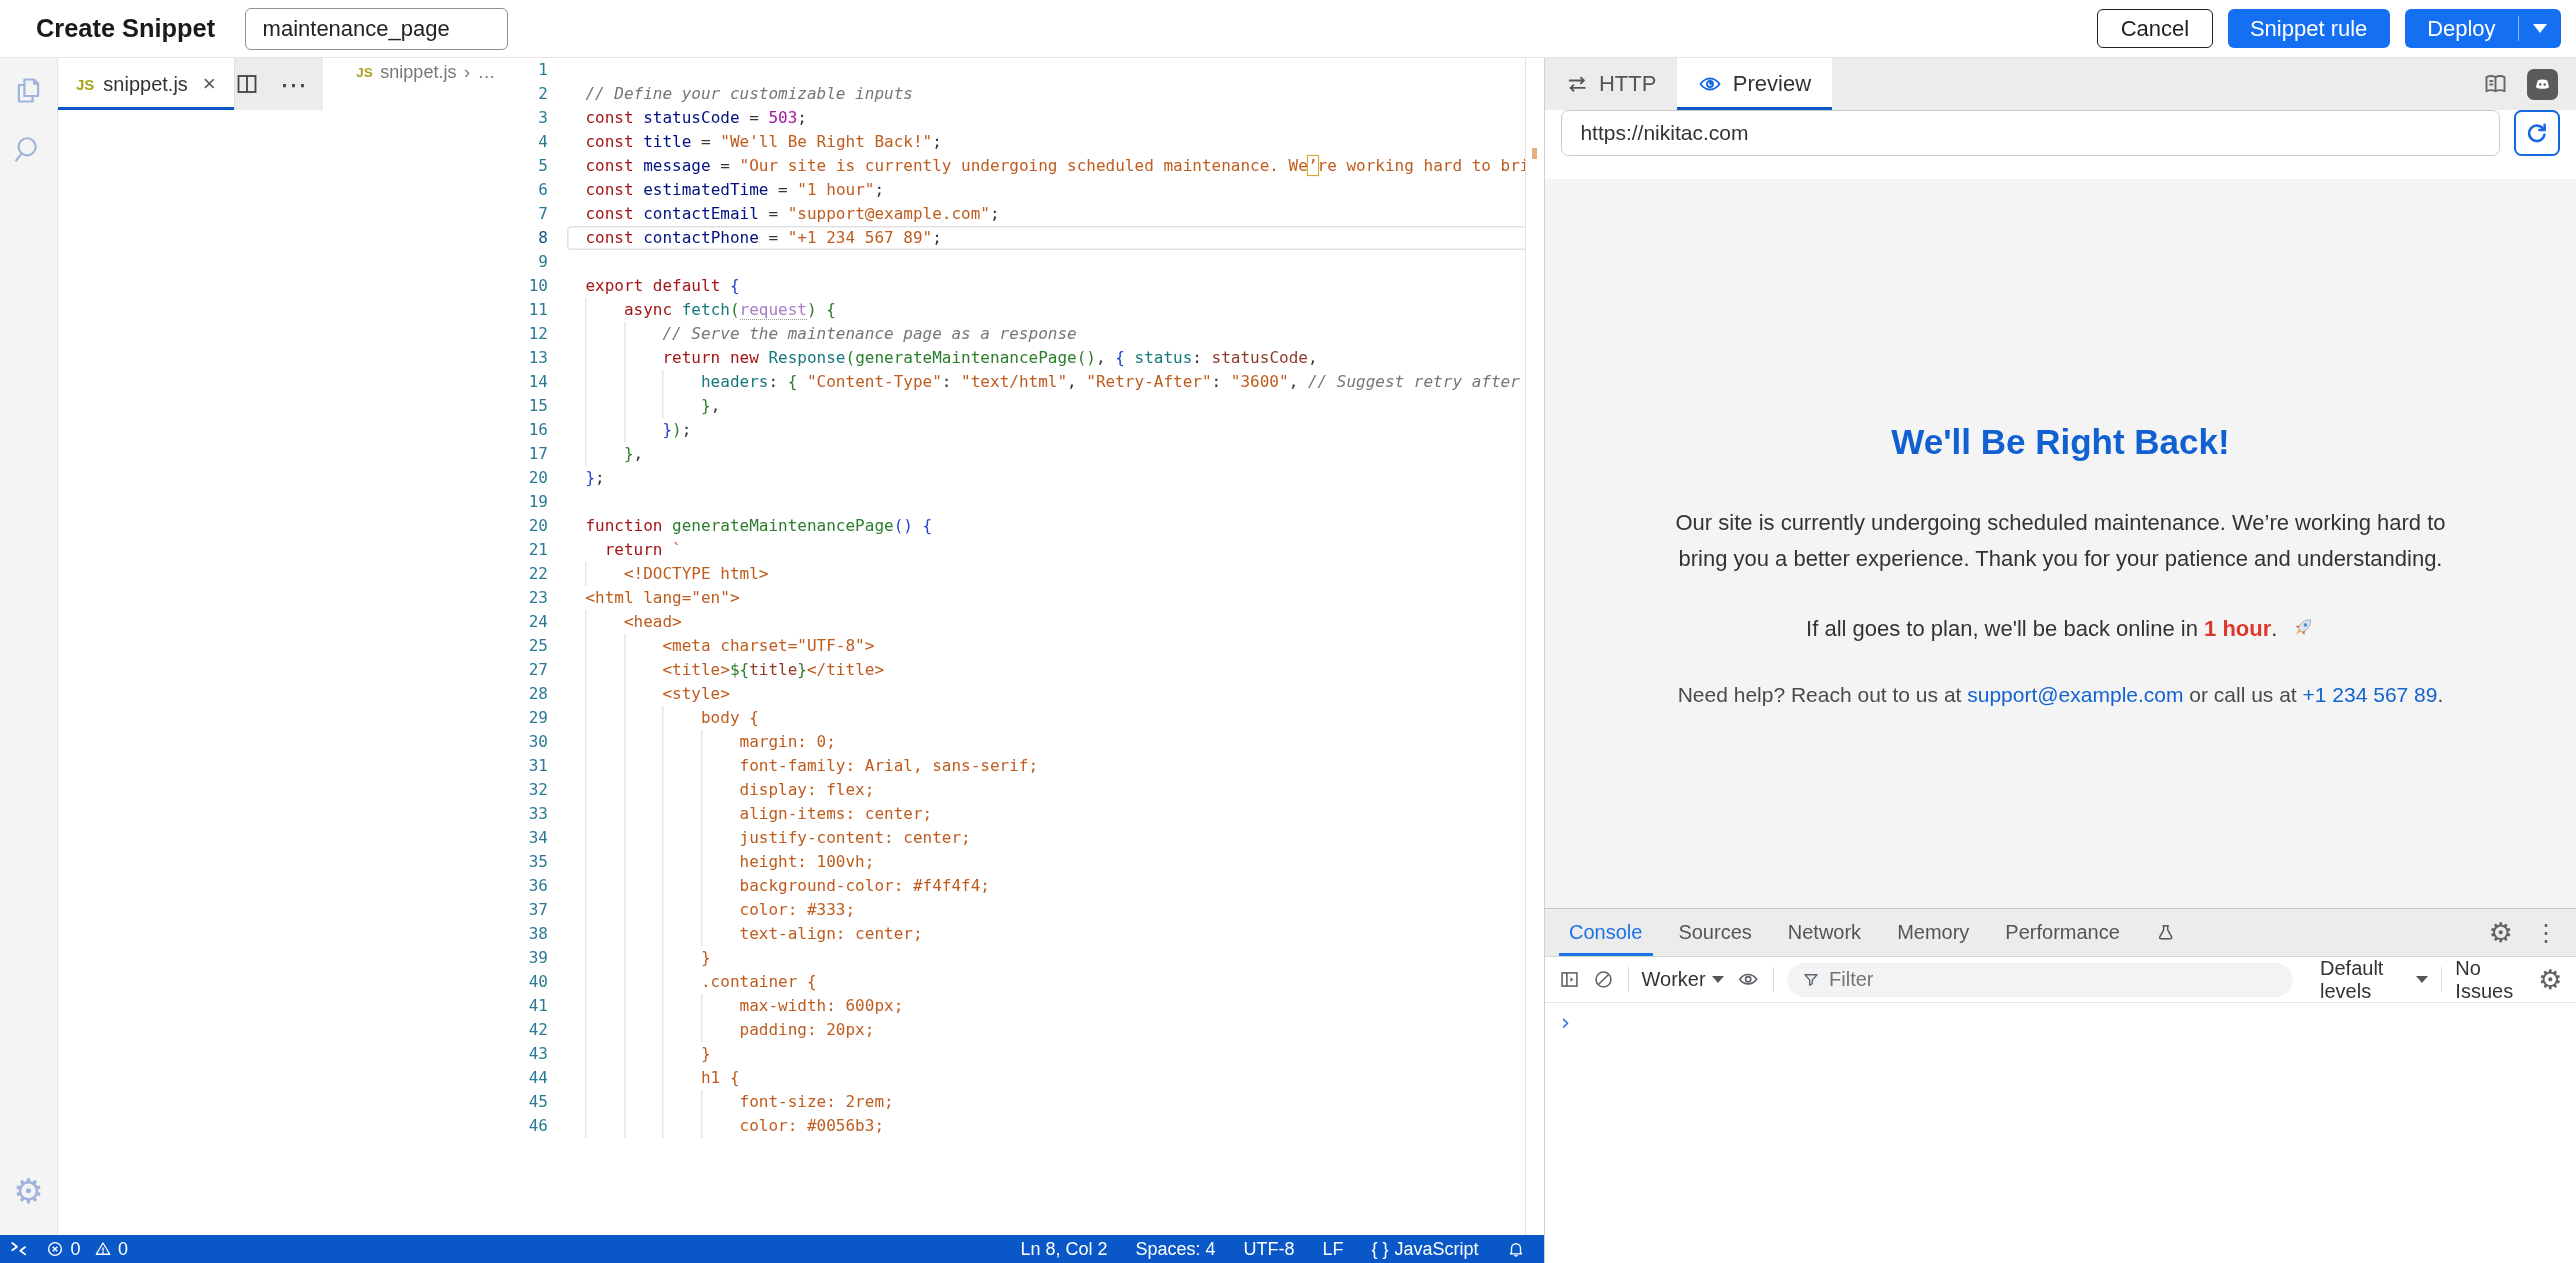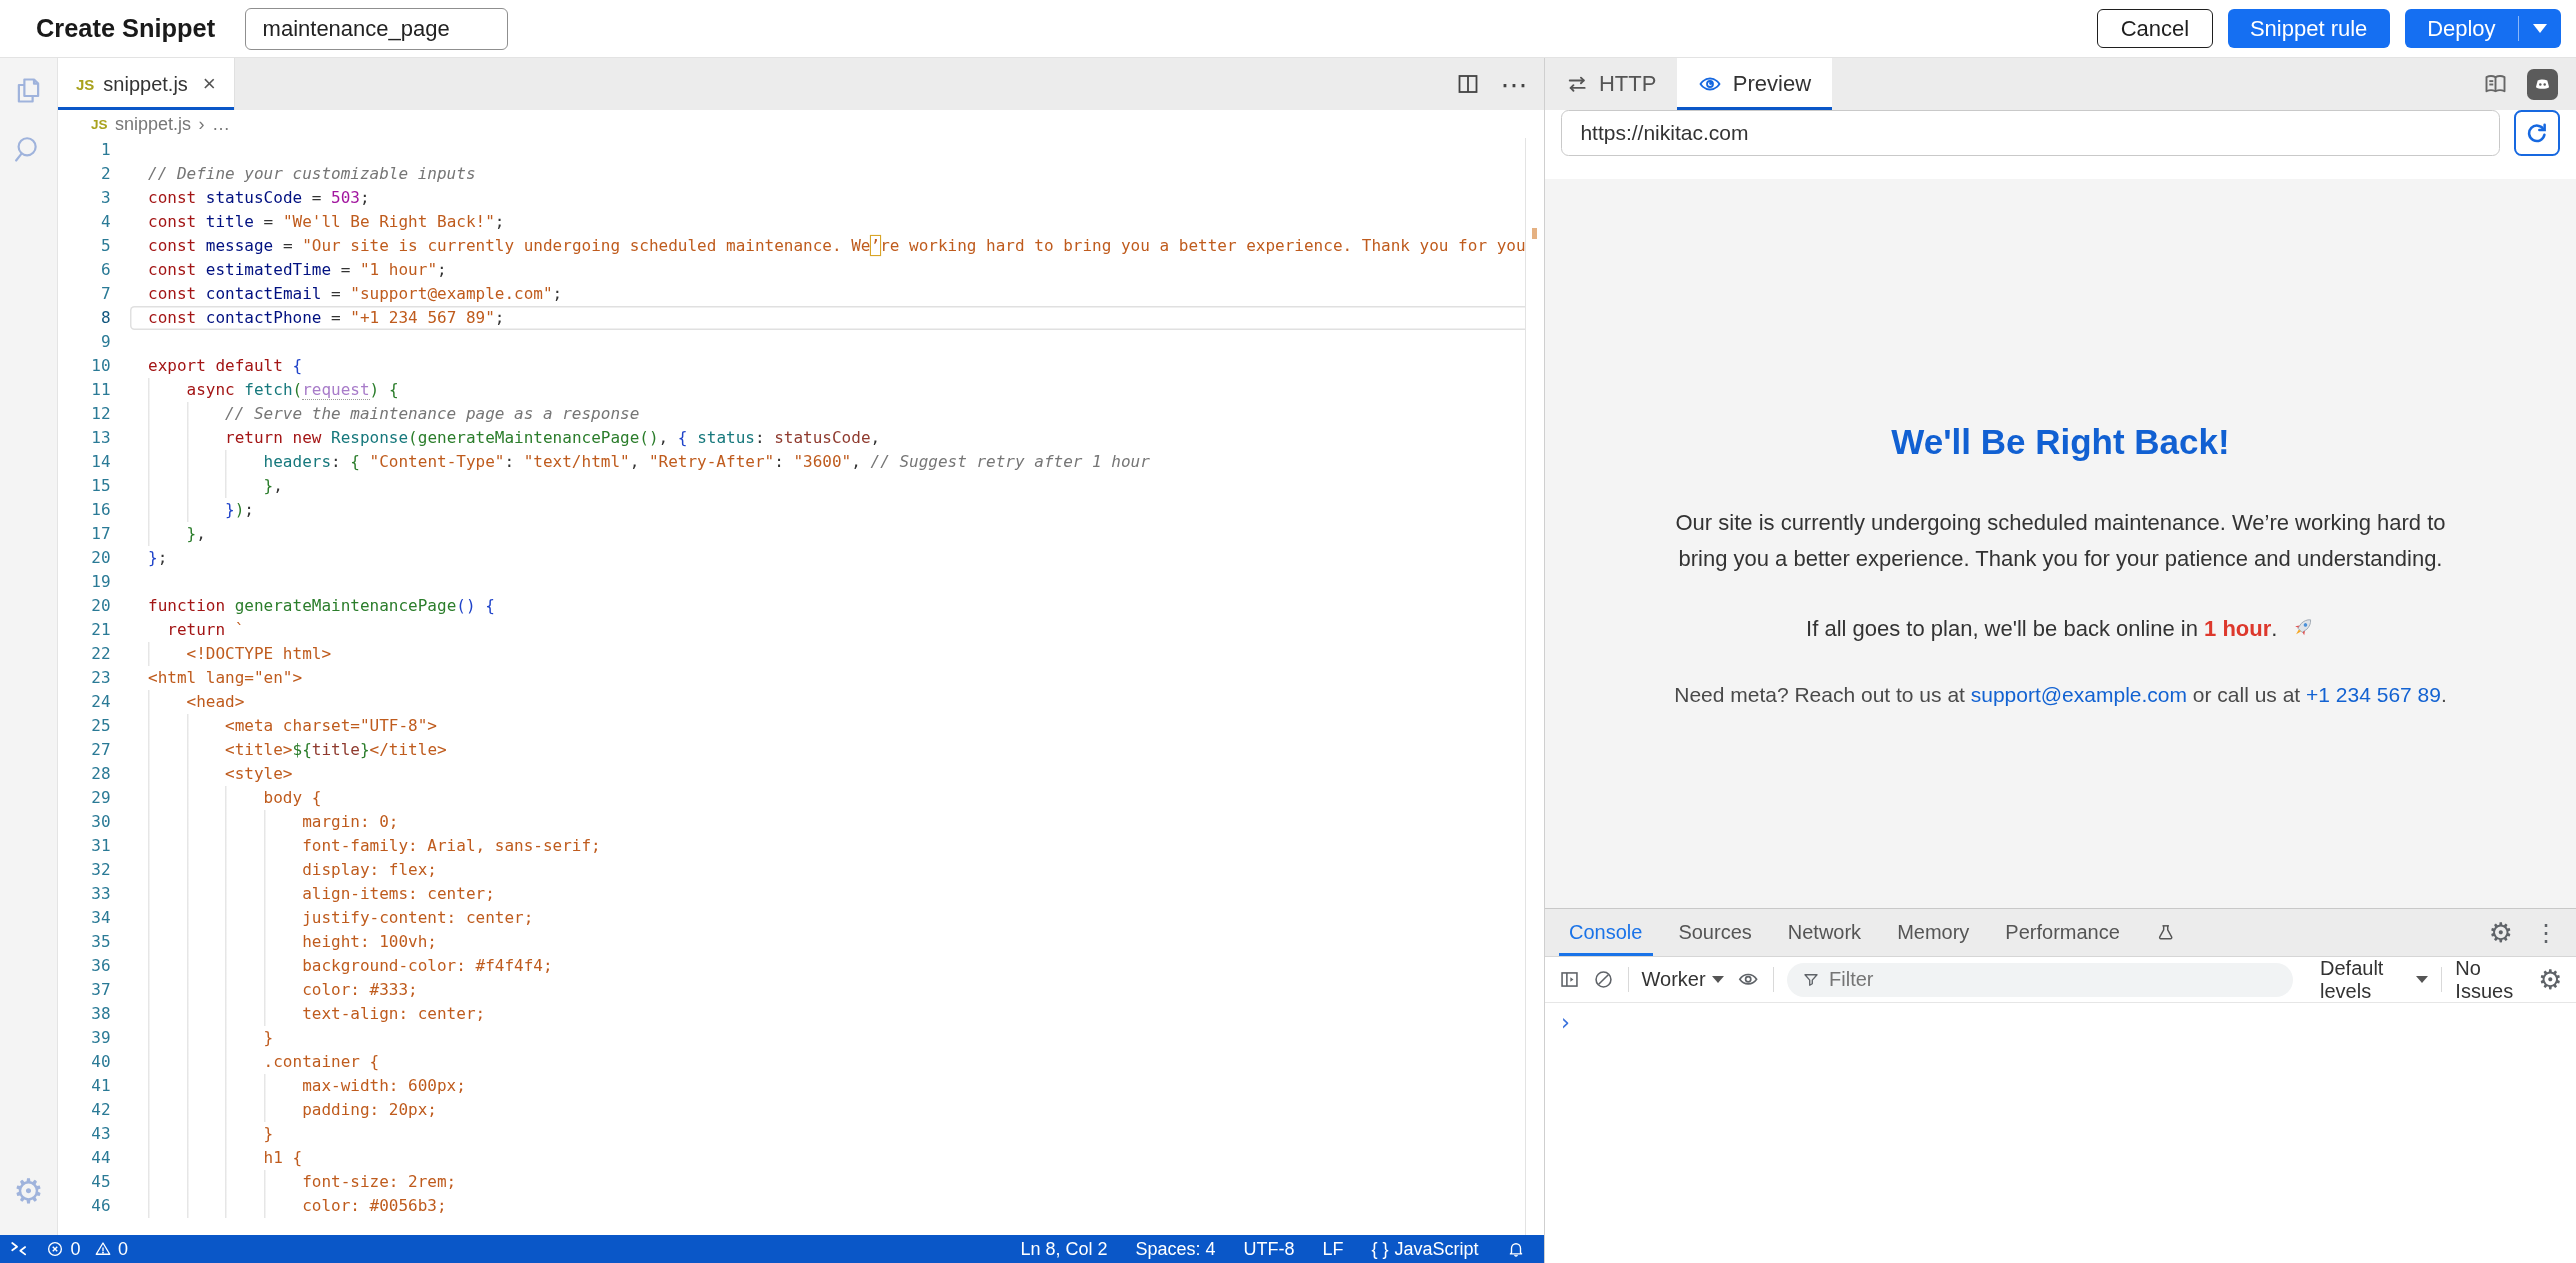--- a/index.html
+++ b/index.html
@@ -24,21 +24,21 @@
   .caret-down{width:0;height:0;border-left:7.5px solid transparent;border-right:7.5px solid transparent;border-top:9px solid #fff}
   
   .main{display:flex;height:1205px}
   .left{width:1545px;display:flex;flex-direction:column;border-right:0.7px solid #cfcfcf}
   .workbench{flex:1;display:flex;min-height:0}
   
   .activitybar{width:58px;background:#f4f4f4;border-right:0.7px solid #e4e4e4;display:flex;flex-direction:column;align-items:center;padding:16.4px 0;color:#9fb3dc}
   .ab-icon{margin-bottom:25.4px;cursor:pointer}
   .ab-gear{margin-top:auto;margin-bottom:10.5px;font-size:34px;line-height:1;color:#9fb3dc;cursor:pointer;font-family:"DejaVu Sans",sans-serif}
   
-  .editor-col{flex:1;display:flex;flex-direction:column;min-width:0;background:#fff}
+  .editor-col{flex:1;display:flex;flex-direction:row;min-width:0;background:#fff}
   .tabstrip{height:52px;background:#ececec;display:flex;align-items:stretch}
   .tab{background:#fff;display:flex;align-items:center;gap:9px;padding:0 18px;position:relative;border-right:0.7px solid #e0e0e0;cursor:pointer}
   .tab::after{content:"";position:absolute;left:0;right:0;bottom:0;height:3px;background:var(--bar-blue)}
   .js-badge{font-size:15px;font-weight:bold;color:#a9a21d;font-family:var(--ui)}
   .tab-label{font-size:20px;color:#333}
   .tab-close{font-size:22.4px;color:#555;margin-left:6px}
   .strip-icons{margin-left:auto;display:flex;align-items:center;gap:21px;padding-right:16.4px;color:#434343}
   .more-h{font-size:27px;color:#434343;line-height:1;font-family:"DejaVu Sans",sans-serif;cursor:pointer}
   .breadcrumb{height:28px;display:flex;align-items:center;gap:7.5px;padding-left:33px;font-size:18px;color:#777;background:#fff}
   .breadcrumb .js-badge{font-size:13.5px}
@@ -321,21 +321,21 @@
                 <g transform="rotate(45 12 12)">
                   <path d="M12 1.5c2.6 2 3.8 5.5 3.8 8.7l-1 5.3H9.2l-1-5.3c0-3.2 1.2-6.7 3.8-8.7z" fill="#dfe3e8" stroke="#9aa3ad" stroke-width="0.8"></path>
                   <circle cx="12" cy="8.3" r="1.7" fill="#4a90d9"></circle>
                   <path d="M8.4 12.5 6 16l3-.8zM15.6 12.5 18 16l-3-.8z" fill="#e05252"></path>
                   <path d="M10.6 15.8h2.8L12 20.8z" fill="#f5a623"></path>
                 </g>
               </svg>
           </span>
         </p>
         <p class="pv-help">
-          <span>Need meta? Reach out to us at </span><a class="pv-link">support@example.com</a><span> or call us at </span><a class="pv-link">+1 234 567 89</a><span>.</span>
+          <span>Need help? Reach out to us at </span><a class="pv-link">support@example.com</a><span> or call us at </span><a class="pv-link">+1 234 567 89</a><span>.</span>
         </p>
       </div>
     </div>
 
     <div class="devtools">
       <div class="dt-tabs">
         <div class="dt-tab active">
             <span>Console</span>
           </div>
         <div class="dt-tab">

